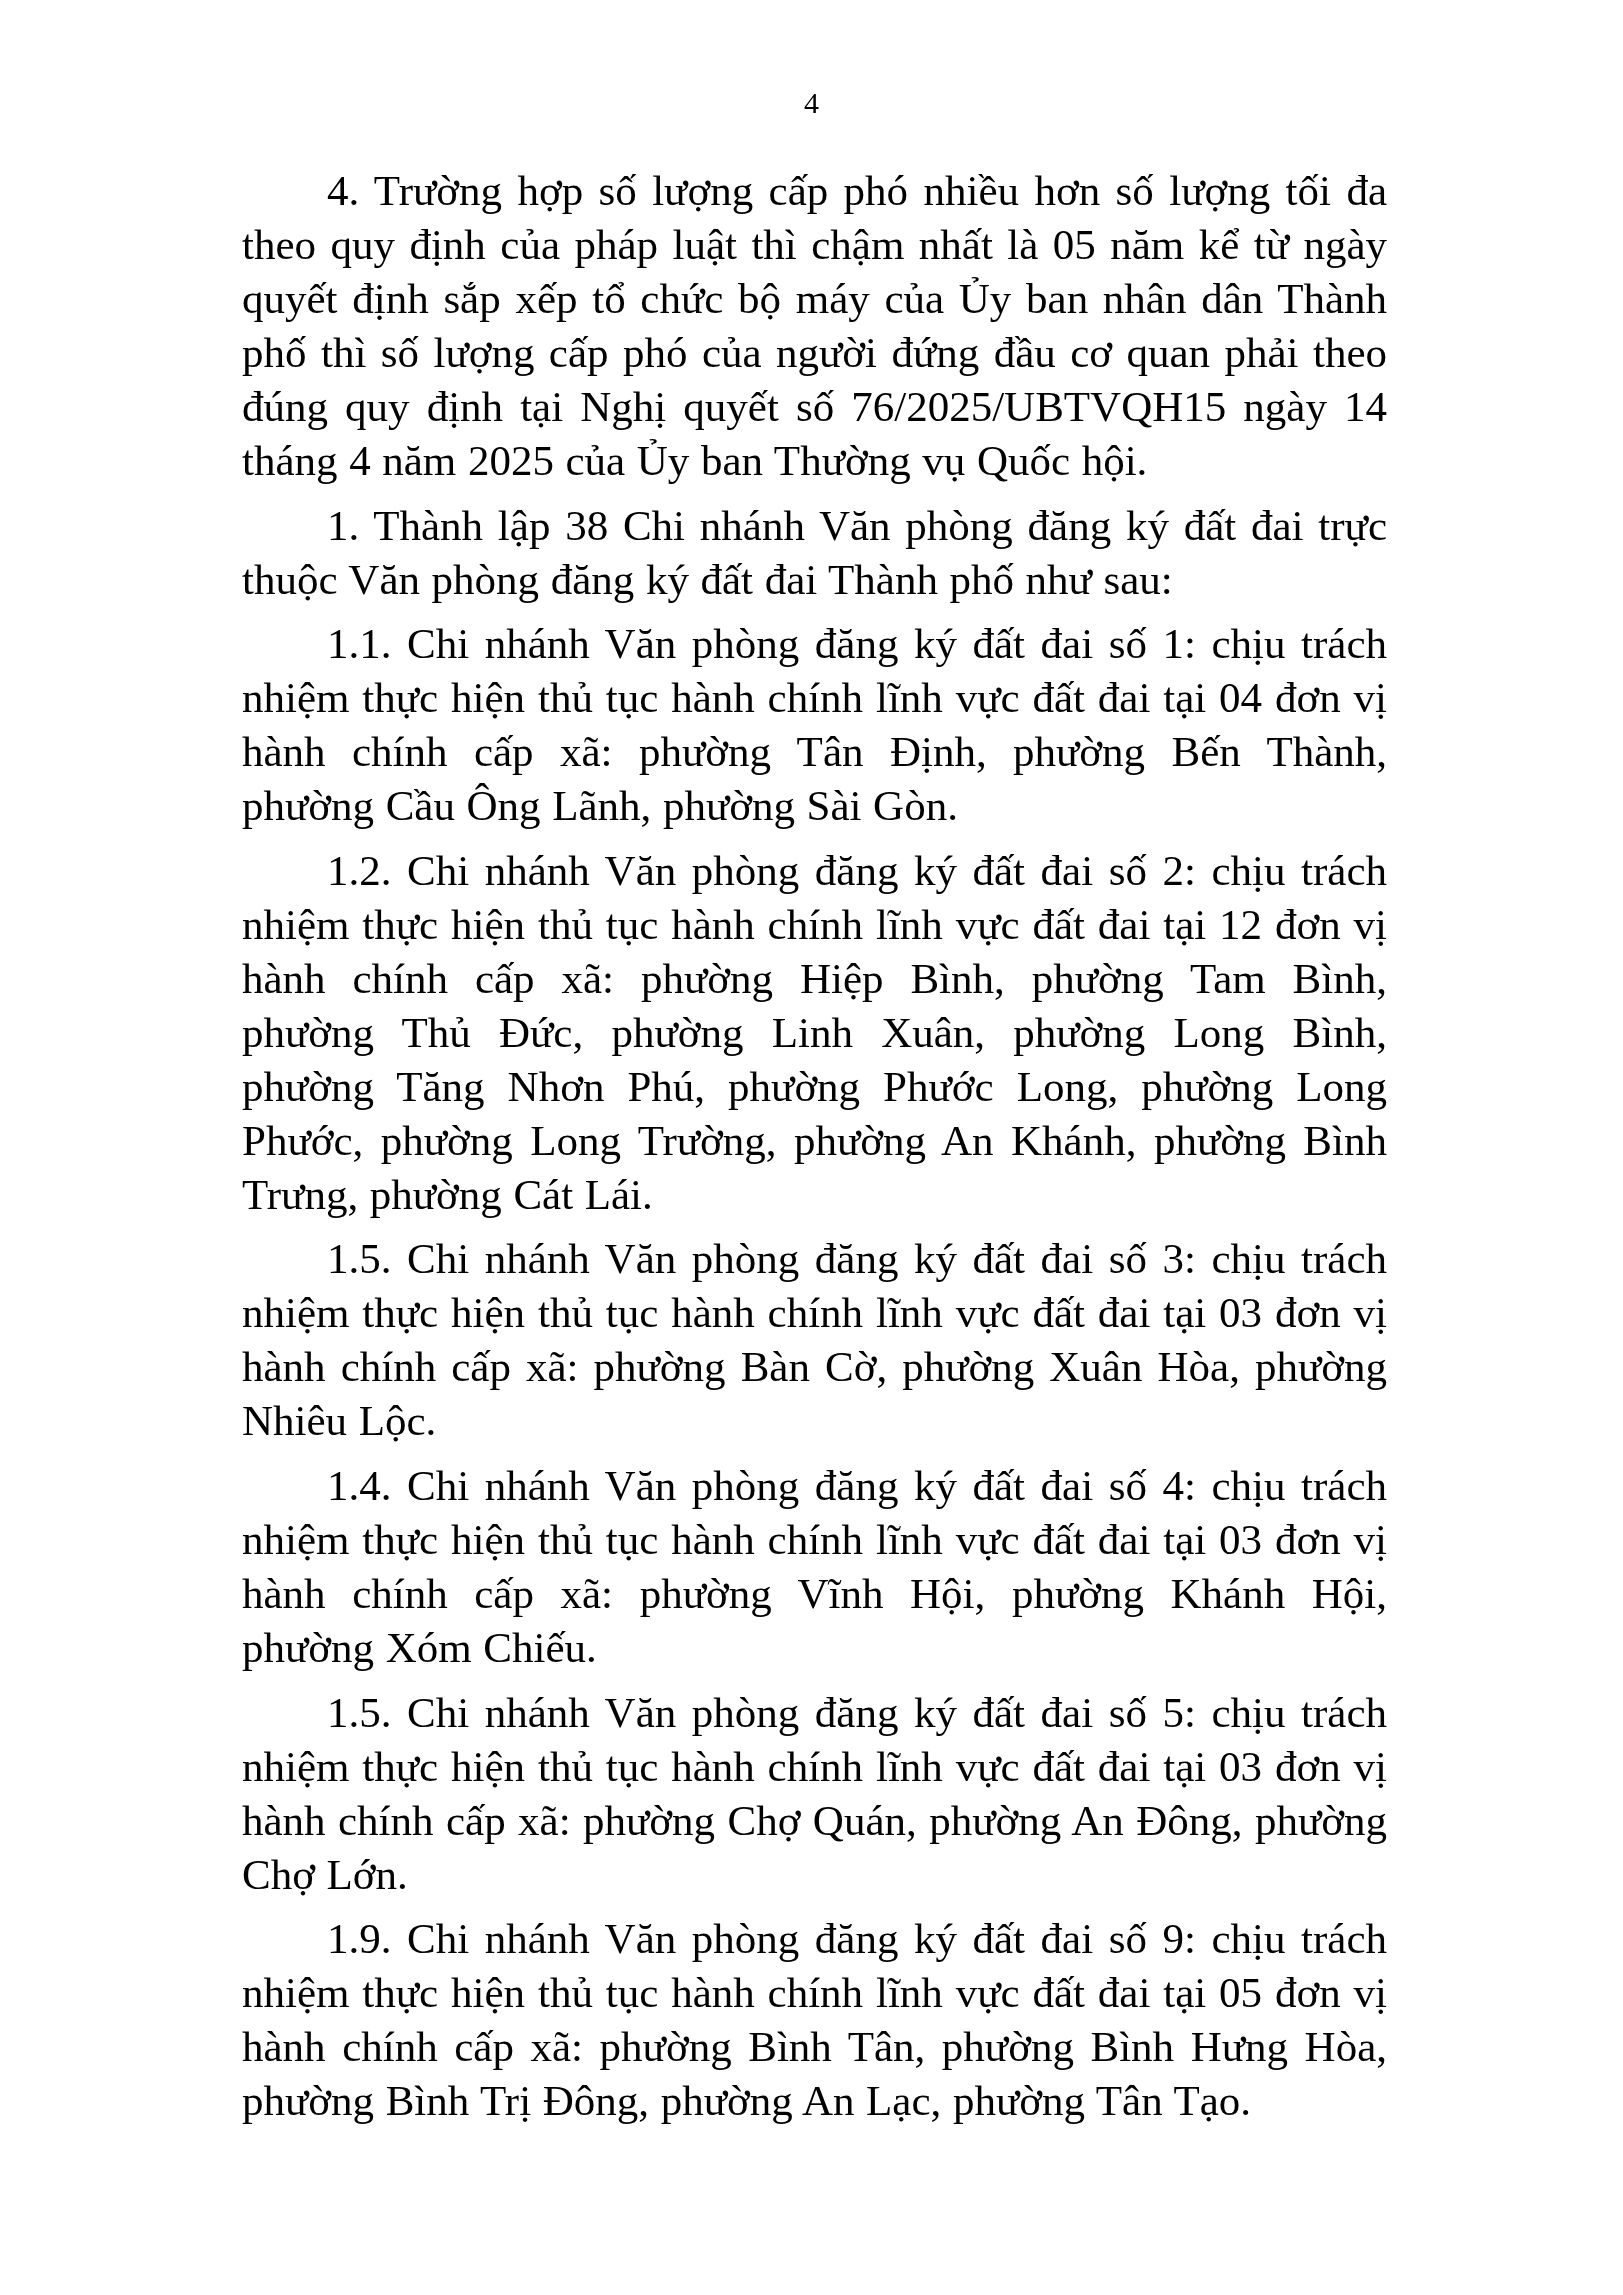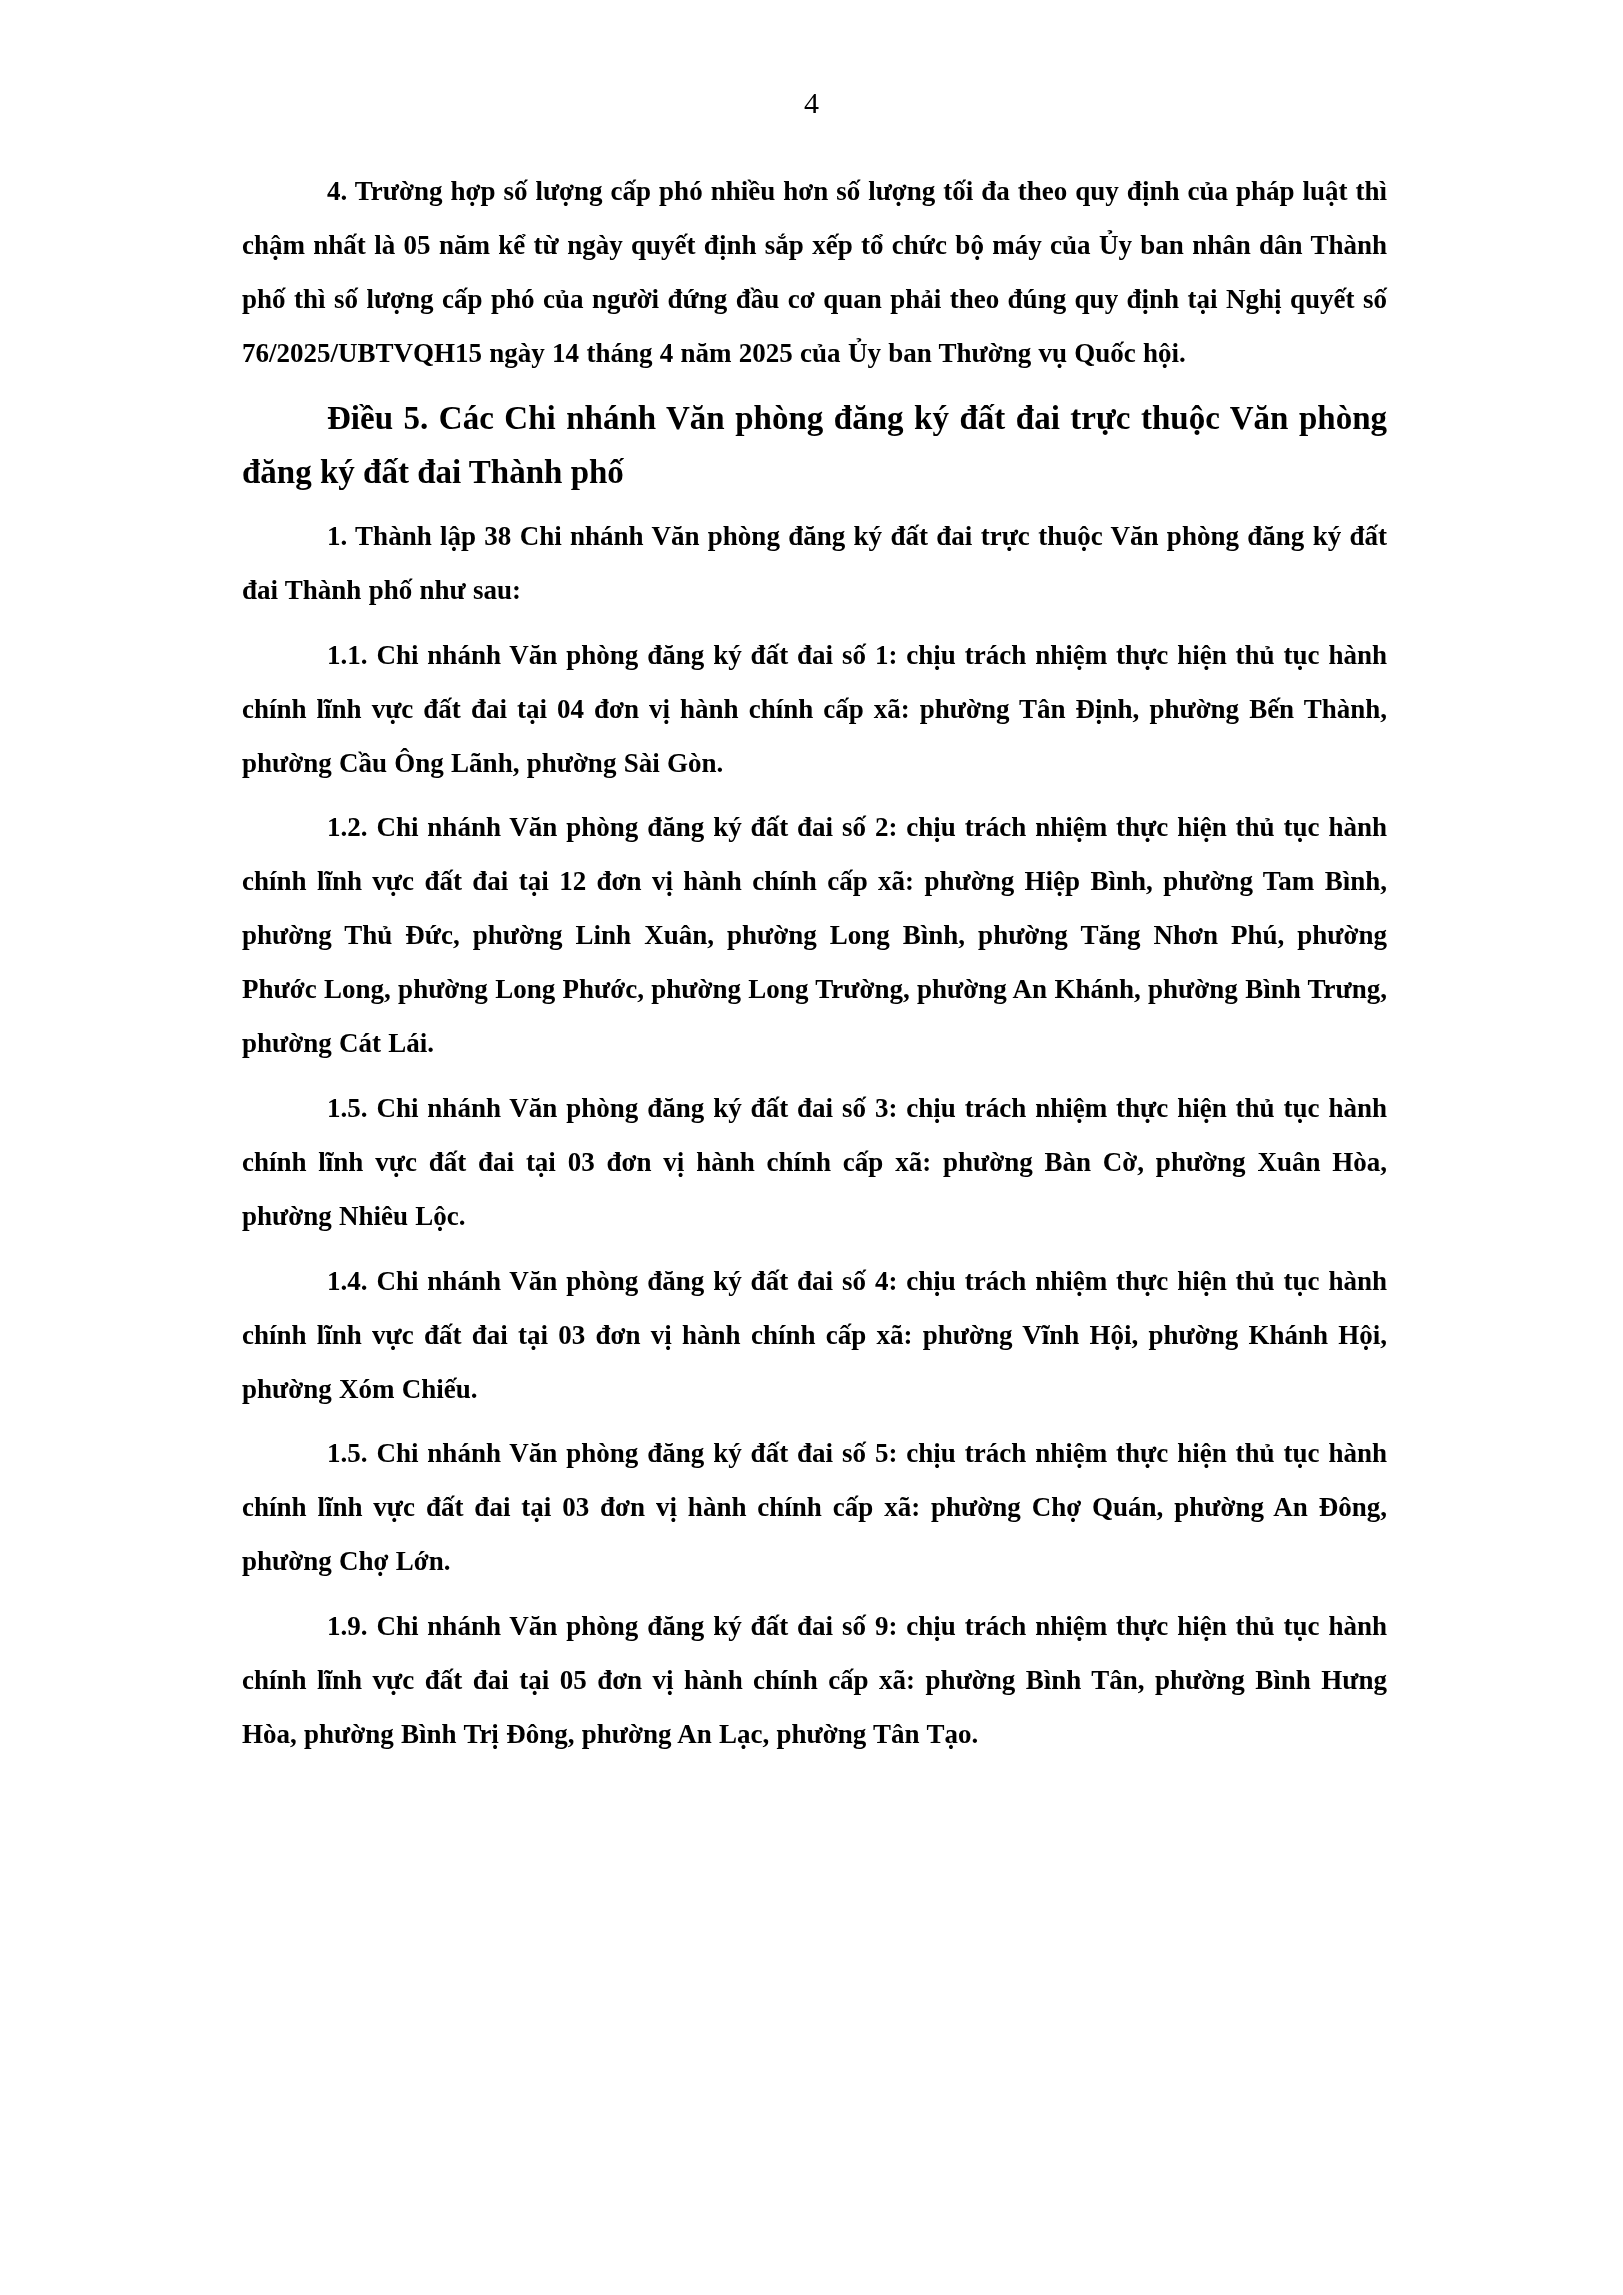--- a/index.html
+++ b/index.html
@@ -34,24 +34,23 @@
     position: absolute;
     top: 164px;
     left: 242px;
     width: 1145px;
   }
   p.para {
     margin: 0 0 0 0;
     text-indent: 85px;
     text-align: justify;
     text-justify: inter-word;
-    font-size: 27px;
+    font-size: 43px;
     line-height: 54px;
     word-spacing: 0.02em;
-    font-weight: bold;
   }
   p.para.gap {
     margin-top: 10.6px;
   }
   p.heading {
     margin: 10.6px 0 0 0;
     text-indent: 85px;
     text-align: justify;
     font-size: 33px;
     line-height: 54px;
@@ -62,21 +61,20 @@
 <body>
 
 <div class="page">
 
   <div class="page-number">4</div>
 
   <div class="content">
 
     <p class="para">4. Trường hợp số lượng cấp phó nhiều hơn số lượng tối đa theo quy định của pháp luật thì chậm nhất là 05 năm kể từ ngày quyết định sắp xếp tổ chức bộ máy của Ủy ban nhân dân Thành phố thì số lượng cấp phó của người đứng đầu cơ quan phải theo đúng quy định tại Nghị quyết số 76/2025/UBTVQH15 ngày 14 tháng 4 năm 2025 của Ủy ban Thường vụ Quốc hội.</p>
 
-    <p class="heading">Điều 5. Các Chi nhánh Văn phòng đăng ký đất đai trực thuộc Văn phòng đăng ký đất đai Thành phố</p>
 
     <p class="para gap">1. Thành lập 38 Chi nhánh Văn phòng đăng ký đất đai trực thuộc Văn phòng đăng ký đất đai Thành phố như sau:</p>
 
     <p class="para gap">1.1. Chi nhánh Văn phòng đăng ký đất đai số 1: chịu trách nhiệm thực hiện thủ tục hành chính lĩnh vực đất đai tại 04 đơn vị hành chính cấp xã: phường Tân Định, phường Bến Thành, phường Cầu Ông Lãnh, phường Sài Gòn.</p>
 
     <p class="para gap">1.2. Chi nhánh Văn phòng đăng ký đất đai số 2: chịu trách nhiệm thực hiện thủ tục hành chính lĩnh vực đất đai tại 12 đơn vị hành chính cấp xã: phường Hiệp Bình, phường Tam Bình, phường Thủ Đức, phường Linh Xuân, phường Long Bình, phường Tăng Nhơn Phú, phường Phước Long, phường Long Phước, phường Long Trường, phường An Khánh, phường Bình Trưng, phường Cát Lái.</p>
 
     <p class="para gap">1.5. Chi nhánh Văn phòng đăng ký đất đai số 3: chịu trách nhiệm thực hiện thủ tục hành chính lĩnh vực đất đai tại 03 đơn vị hành chính cấp xã: phường Bàn Cờ, phường Xuân Hòa, phường Nhiêu Lộc.</p>
 
     <p class="para gap">1.4. Chi nhánh Văn phòng đăng ký đất đai số 4: chịu trách nhiệm thực hiện thủ tục hành chính lĩnh vực đất đai tại 03 đơn vị hành chính cấp xã: phường Vĩnh Hội, phường Khánh Hội, phường Xóm Chiếu.</p>

